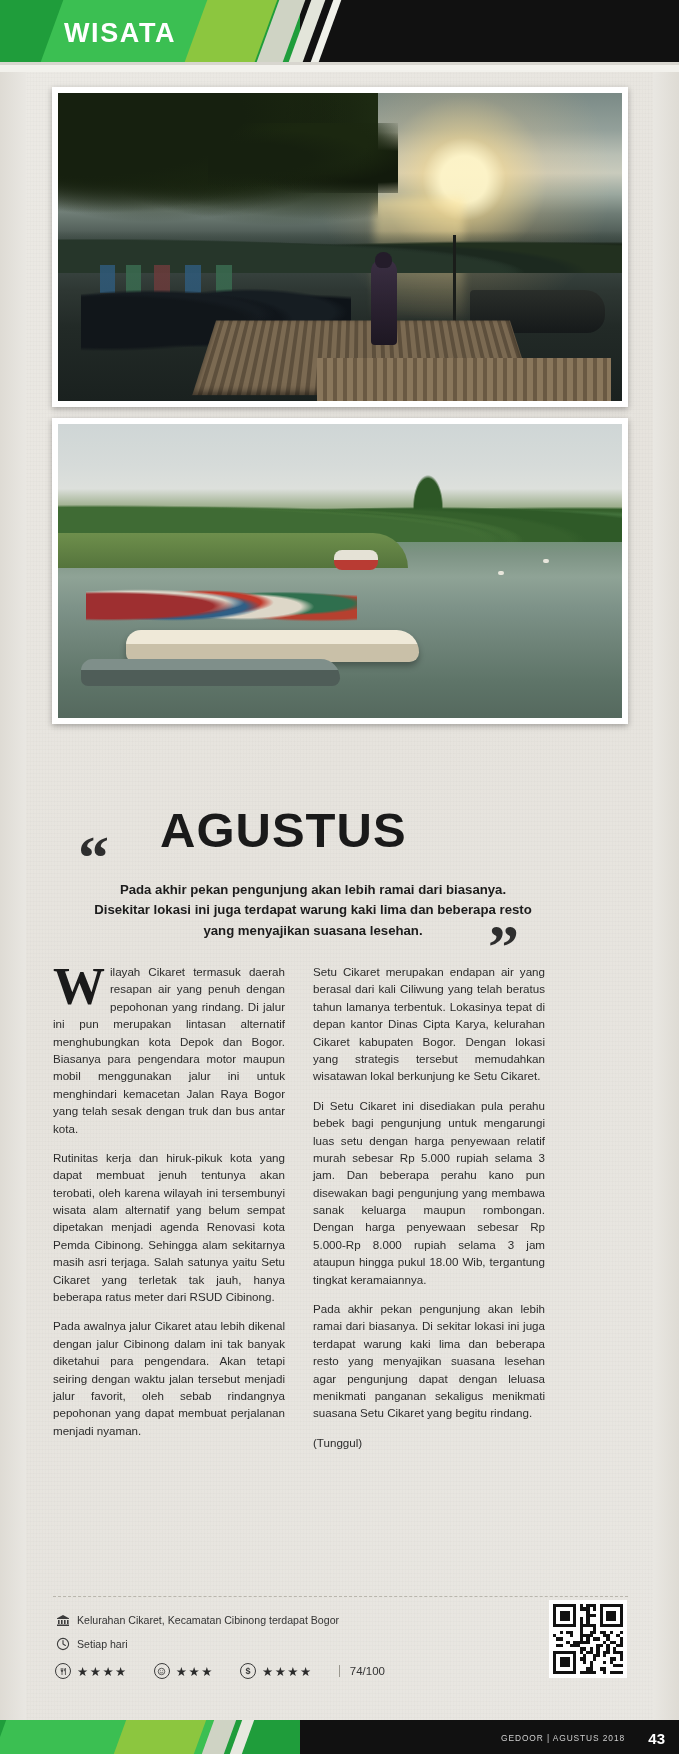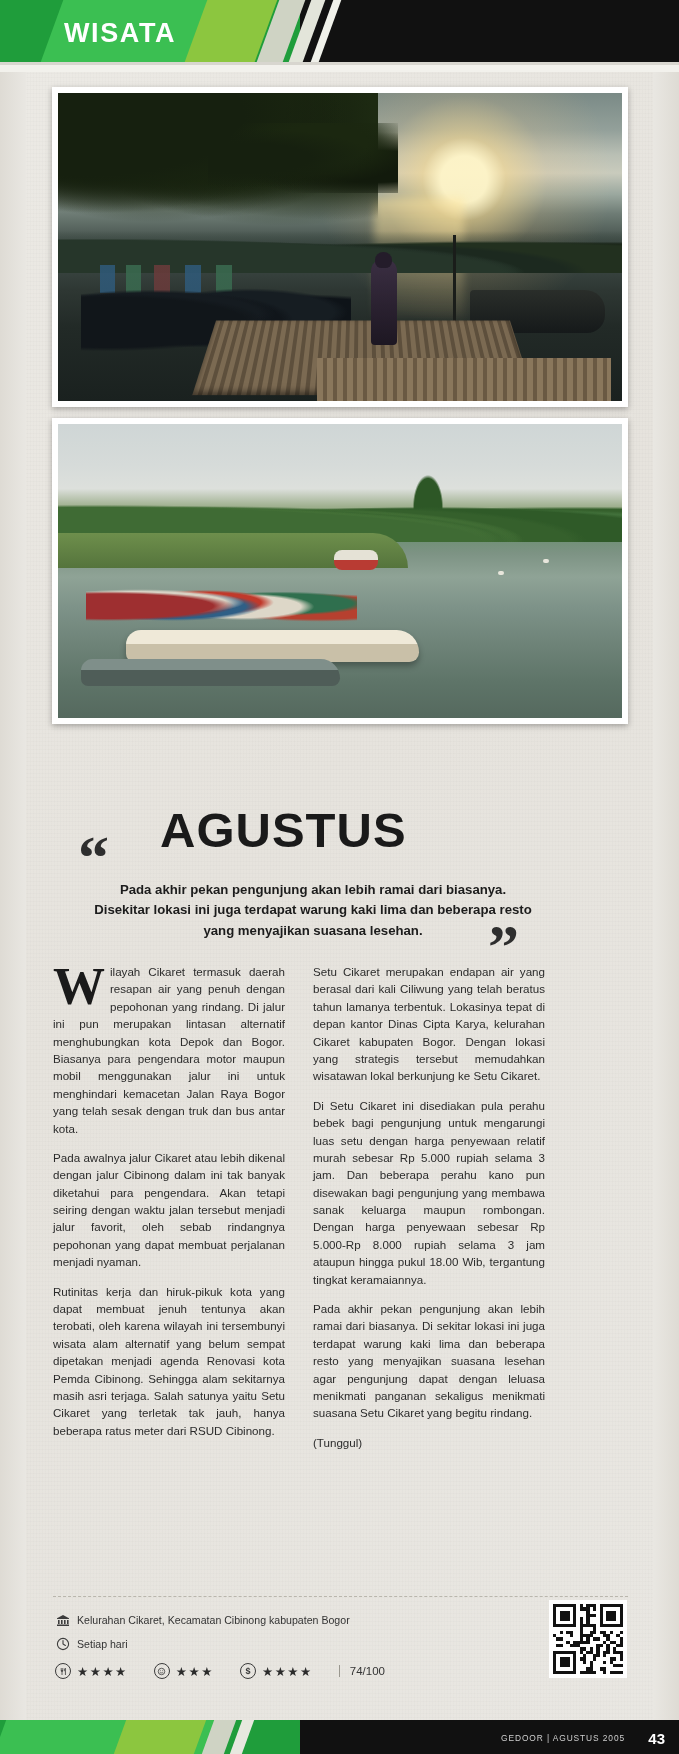--- a/index.html
+++ b/index.html
@@ -382,40 +382,40 @@
     </div>
   </div>
 
   <div class="title2">AGUSTUS</div>
   <div class="quote-open">“</div>
   <div class="quote-close">”</div>
   <div class="lead">Pada akhir pekan pengunjung akan lebih ramai dari biasanya. Disekitar lokasi ini juga terdapat warung kaki lima dan beberapa resto yang menyajikan suasana lesehan.</div>
 
   <div class="col" id="colLeft">
     <p class="dropcap-p"><span class="dropcap">W</span><span>ilayah Cikaret termasuk daerah resapan air yang penuh dengan pepohonan yang rindang. Di jalur ini pun merupakan lintasan alternatif menghubungkan kota Depok dan Bogor. Biasanya para pengendara motor maupun mobil menggunakan jalur ini untuk menghindari kemacetan Jalan Raya Bogor yang telah sesak dengan truk dan bus antar kota.</span></p>
+    <p>Rutinitas kerja dan hiruk-pikuk kota yang dapat membuat jenuh tentunya akan terobati, oleh karena wilayah ini tersembunyi wisata alam alternatif yang belum sempat dipetakan menjadi agenda Renovasi kota Pemda Cibinong. Sehingga alam sekitarnya masih asri terjaga. Salah satunya yaitu Setu Cikaret yang terletak tak jauh, hanya beberapa ratus meter dari RSUD Cibinong.</p>
     <p>Pada awalnya jalur Cikaret atau lebih dikenal dengan jalur Cibinong dalam ini tak banyak diketahui para pengendara. Akan tetapi seiring dengan waktu jalan tersebut menjadi jalur favorit, oleh sebab rindangnya pepohonan yang dapat membuat perjalanan menjadi nyaman.</p>
-    <p>Rutinitas kerja dan hiruk-pikuk kota yang dapat membuat jenuh tentunya akan terobati, oleh karena wilayah ini tersembunyi wisata alam alternatif yang belum sempat dipetakan menjadi agenda Renovasi kota Pemda Cibinong. Sehingga alam sekitarnya masih asri terjaga. Salah satunya yaitu Setu Cikaret yang terletak tak jauh, hanya beberapa ratus meter dari RSUD Cibinong.</p>
   </div>
 
   <div class="col" id="colRight">
     <p>Setu Cikaret merupakan endapan air yang berasal dari kali Ciliwung yang telah beratus tahun lamanya terbentuk. Lokasinya tepat di depan kantor Dinas Cipta Karya, kelurahan Cikaret kabupaten Bogor. Dengan lokasi yang strategis tersebut memudahkan wisatawan lokal berkunjung ke Setu Cikaret.</p>
     <p>Di Setu Cikaret ini disediakan pula perahu bebek bagi pengunjung untuk mengarungi luas setu dengan harga penyewaan relatif murah sebesar Rp 5.000 rupiah selama 3 jam. Dan beberapa perahu kano pun disewakan bagi pengunjung yang membawa sanak keluarga maupun rombongan. Dengan harga penyewaan sebesar Rp 5.000-Rp 8.000 rupiah selama 3 jam ataupun hingga pukul 18.00 Wib, tergantung tingkat keramaiannya.</p>
     <p>Pada akhir pekan pengunjung akan lebih ramai dari biasanya. Di sekitar lokasi ini juga terdapat warung kaki lima dan beberapa resto yang menyajikan suasana lesehan agar pengunjung dapat dengan leluasa menikmati panganan sekaligus menikmati suasana Setu Cikaret yang begitu rindang.</p>
     <p>(Tunggul)</p>
   </div>
 
   <div class="divider"></div>
 
   <div class="info-row" id="infoAddr">
     <span class="ic">
       <svg width="14" height="14" viewBox="0 0 14 14">
           <path d="M1 5.2L7 2l6 3.2V6H1zM2 7h1.6v4H2zm3 0h1.6v4H5zm3 0h1.6v4H8zm3 0h1.6v4H11zM1 11.6h12V13H1z" fill="#3c3c3c"></path>
         </svg>
     </span>
-    <span class="info-text">Kelurahan Cikaret, Kecamatan Cibinong kabupaten Bogor</span>
+    <span class="info-text">Kelurahan Cikaret, Kecamatan Cibinong terdapat Bogor</span>
   </div>
 
   <div class="info-row" id="infoTime">
     <span class="ic">
       <svg width="14" height="14" viewBox="0 0 14 14">
           <circle cx="7" cy="7" r="5.6" fill="none" stroke="#3c3c3c" stroke-width="1.1"></circle>
           <path d="M7 3.6V7l2.4 1.5" fill="none" stroke="#3c3c3c" stroke-width="1.1" stroke-linecap="round"></path>
         </svg>
     </span>
     <span class="info-text">Setiap hari</span>
@@ -586,17 +586,17 @@
       </div>
   </div>
 
   <div class="footbar">
     <div class="fb-dark"></div>
     <div class="fb-green"></div>
     <div class="fb-green2"></div>
     <div class="fb-light"></div>
     <div class="fb-sl1"></div>
     <div class="fb-sl2"></div>
-    <div class="fb-meta">GEDOOR | AGUSTUS 2005</div>
+    <div class="fb-meta">GEDOOR | AGUSTUS 2018</div>
     <div class="fb-page">43</div>
   </div>
 
 </div>
 
 </body></html>

